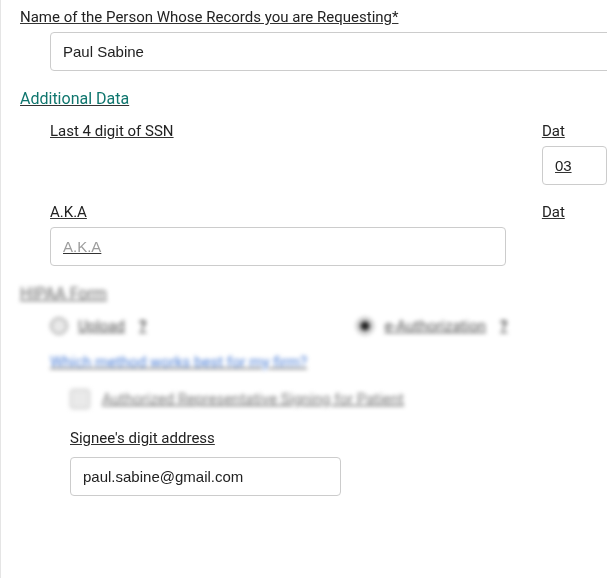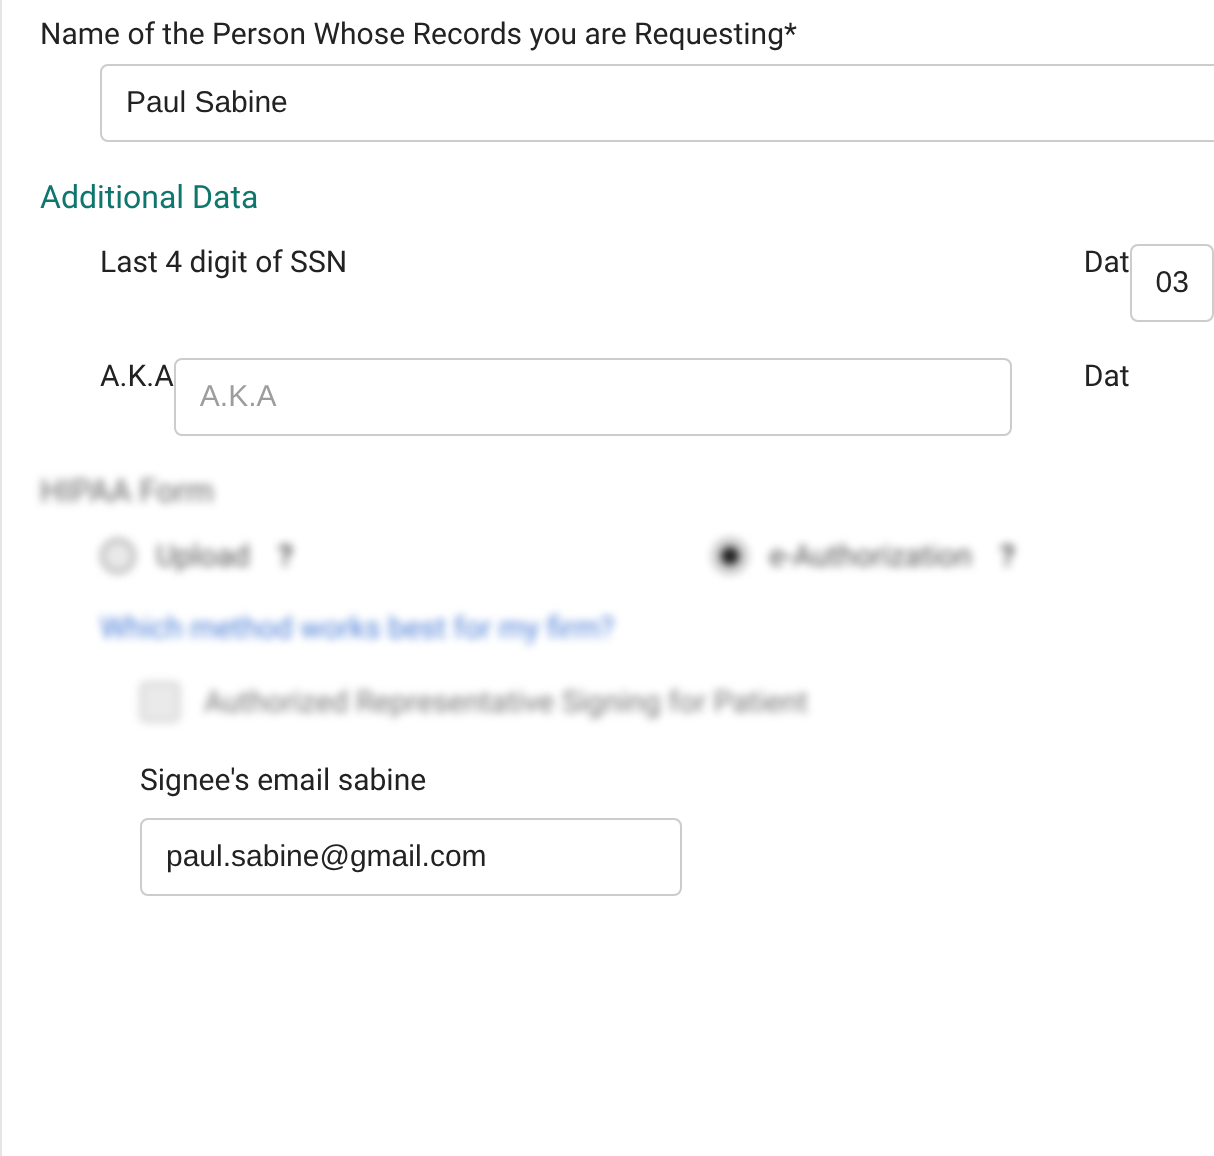--- a/index.html
+++ b/index.html
@@ -8,20 +8,21 @@
     width: 607px;
     height: 578px;
     overflow: hidden;
     font-family: -apple-system, BlinkMacSystemFont, "Segoe UI", Roboto, Arial, sans-serif;
     background: #ffffff;
     color: #333333;
     font-size: 15px;
   }
   .form-container {
     padding: 8px 0 0 20px;
+    text-decoration: underline;
   }
   .field-label {
     font-size: 15px;
     color: #222;
     margin-bottom: 6px;
     display: block;
   }
   .text-input {
     width: 100%;
     box-sizing: border-box;
@@ -40,21 +41,21 @@
     color: #0f766e;
     margin: 18px 0 14px 0;
   }
   .row {
     display: flex;
     gap: 36px;
     margin-bottom: 18px;
   }
   .col {
     display: flex;
-    flex-direction: row;
+    flex-direction: column;
   }
   .indent {
     margin-left: 30px;
   }
   .name-field {
     margin-left: 30px;
     width: 620px; 
   }
 
   
@@ -185,17 +186,17 @@
   </div>
 
   <div class="link-text blurred">Which method works best for my firm?</div>
 
   <div class="checkbox-row blurred">
     <span class="checkbox-box"></span>
     <span>Authorized Representative Signing for Patient</span>
   </div>
 
   <div class="signee-block">
-    <label class="field-label">Signee's email sabine</label>
+    <label class="field-label">Signee's digit address</label>
     <input type="text" class="text-input signee-input" value="paul.sabine@gmail.com" style="">
   </div>
 
 </div>
 
 </body></html>

